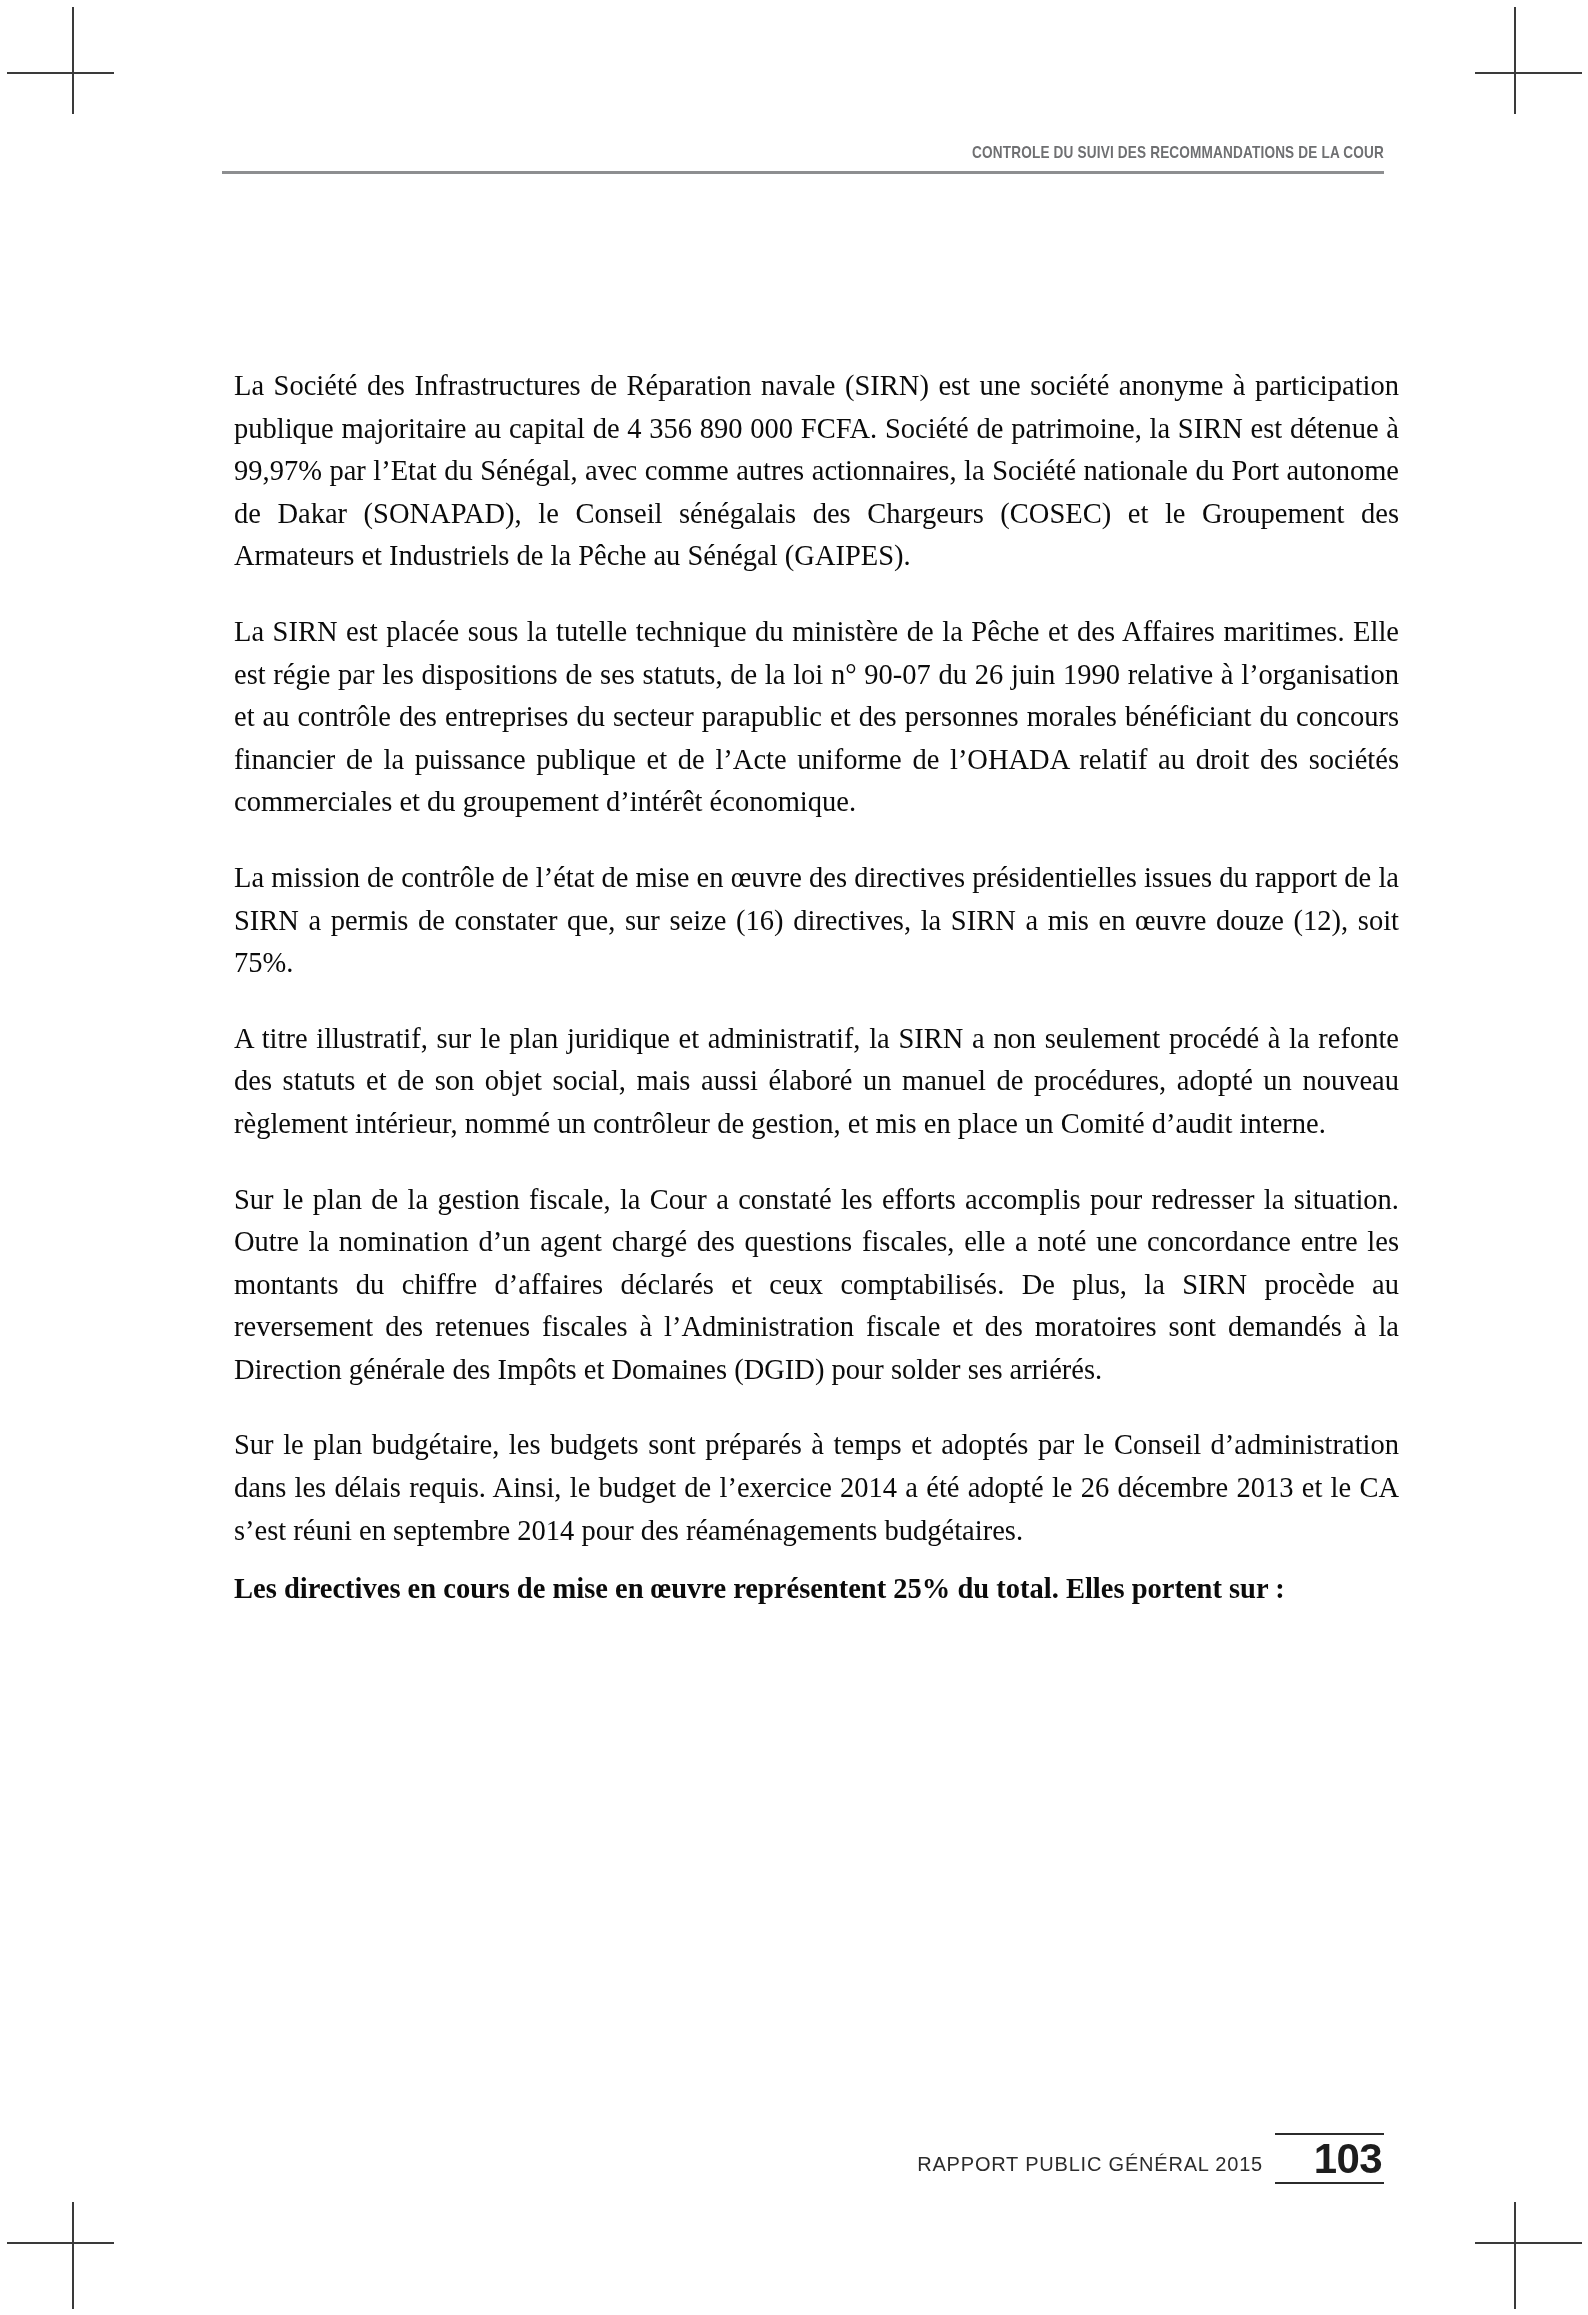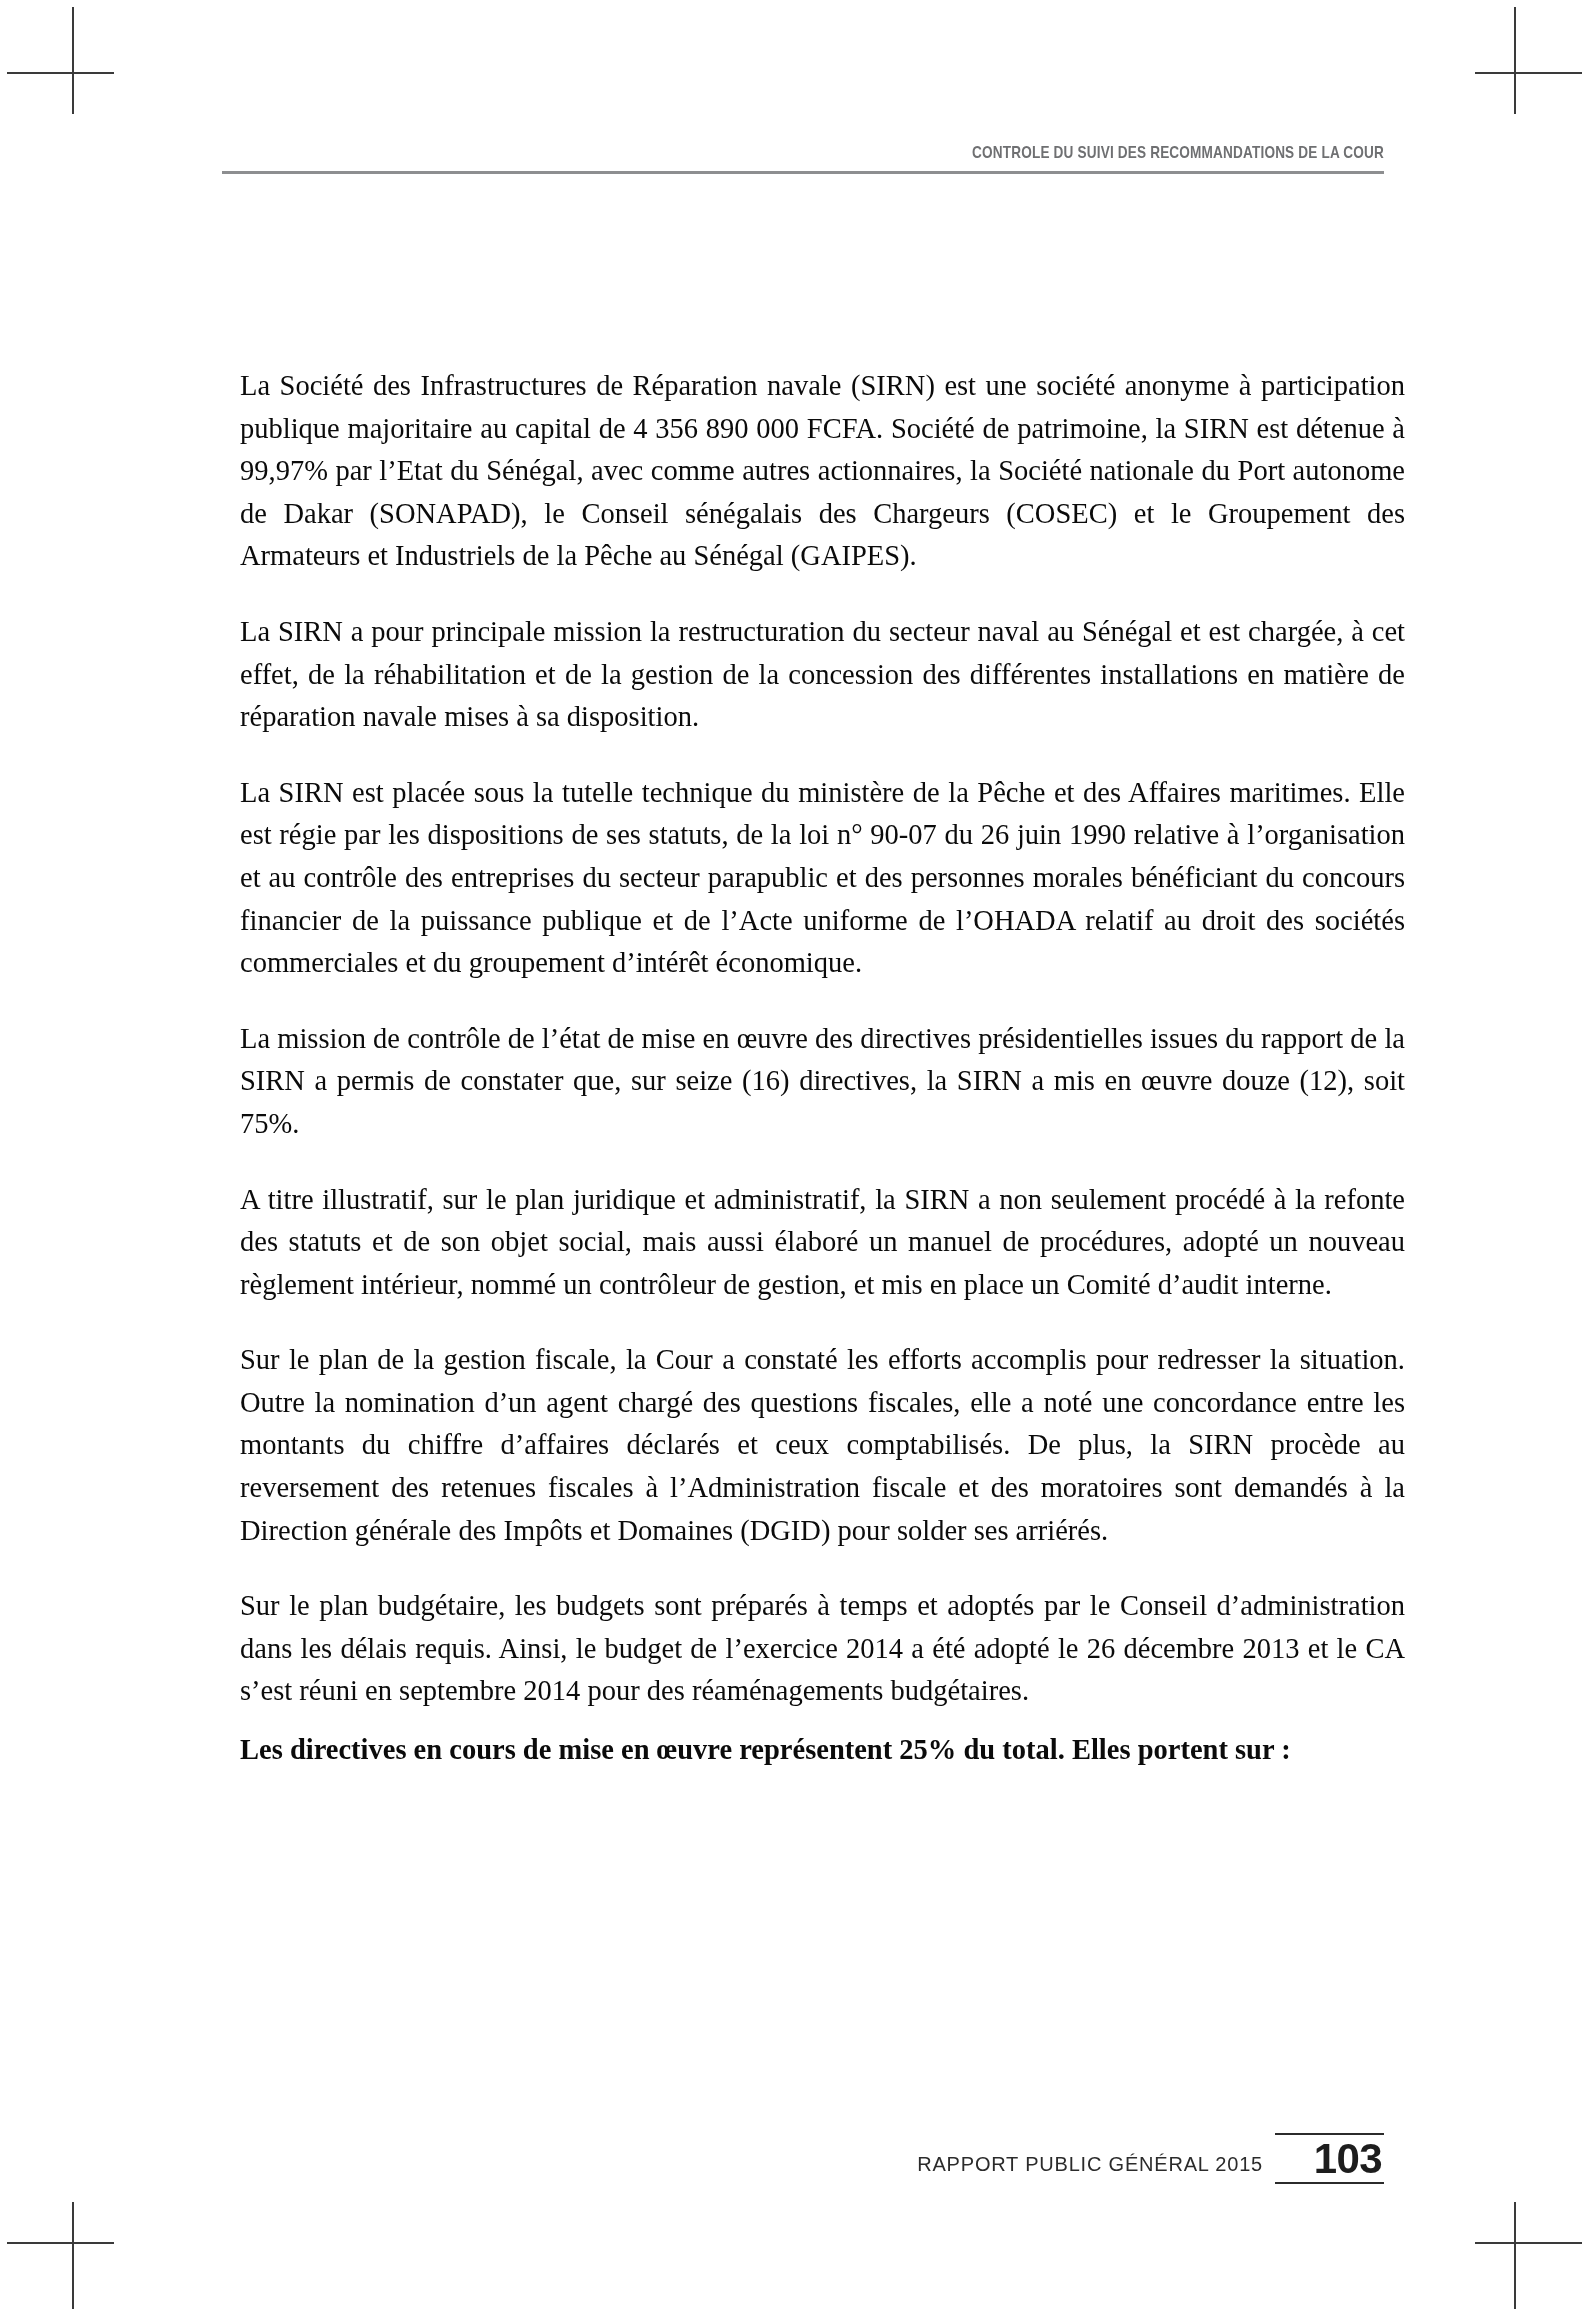--- a/index.html
+++ b/index.html
@@ -95,21 +95,21 @@
     white-space: pre;
   }
   .section-title .title-line-2 {
     display: block;
     margin-top: 4.5px;
   }
 
   
   .body {
     position: absolute;
-    left: 240px;
+    left: 234px;
     top: 365px;
     width: 1165px;
   }
   .body p {
     margin: 0 0 33px 0;
     font-size: 28.5px;
     line-height: 1.495;
     text-align: justify;
     text-justify: inter-word;
     hyphens: none;
@@ -174,21 +174,20 @@
   <div class="crop h crop-br-h"></div>
 
   <div class="running-head">
     <span class="running-head-text">CONTROLE DU SUIVI DES RECOMMANDATIONS DE LA COUR</span>
     <div class="running-head-rule"></div>
   </div>
 
 
   <div class="body">
     <p>La Société des Infrastructures de Réparation navale (SIRN) est une société anonyme à participation publique majoritaire au capital de 4 356 890 000 FCFA. Société de patrimoine, la SIRN est détenue à 99,97% par l’Etat du Sénégal, avec comme autres actionnaires, la Société nationale du Port autonome de Dakar (SONAPAD), le Conseil sénégalais des Chargeurs (COSEC) et le Groupement des Armateurs et Industriels de la Pêche au Sénégal (GAIPES).</p>
-    <p>La SIRN a pour principale mission la restructuration du secteur naval au Sénégal et est chargée, à cet effet, de la réhabilitation et de la gestion de la concession des différentes installations en matière de réparation navale mises à sa disposition.</p>
     <p>La SIRN est placée sous la tutelle technique du ministère de la Pêche et des Affaires maritimes. Elle est régie par les dispositions de ses statuts, de la loi n° 90-07 du 26 juin 1990 relative à l’organisation et au contrôle des entreprises du secteur parapublic et des personnes morales bénéficiant du concours financier de la puissance publique et de l’Acte uniforme de l’OHADA relatif au droit des sociétés commerciales et du groupement d’intérêt économique.</p>
     <p>La mission de contrôle de l’état de mise en œuvre des directives présidentielles issues du rapport de la SIRN a permis de constater que, sur seize (16) directives, la SIRN a mis en œuvre douze (12), soit 75%.</p>
     <p>A titre illustratif, sur le plan juridique et administratif, la SIRN a non seulement procédé à la refonte des statuts et de son objet social, mais aussi élaboré un manuel de procédures, adopté un nouveau règlement intérieur, nommé un contrôleur de gestion, et mis en place un Comité d’audit interne.</p>
     <p>Sur le plan de la gestion fiscale, la Cour a constaté les efforts accomplis pour redresser la situation. Outre la nomination d’un agent chargé des questions fiscales, elle a noté une concordance entre les montants du chiffre d’affaires déclarés et ceux comptabilisés. De plus, la SIRN procède au reversement des retenues fiscales à l’Administration fiscale et des moratoires sont demandés à la Direction générale des Impôts et Domaines (DGID) pour solder ses arriérés.</p>
     <p class="tight">Sur le plan budgétaire, les budgets sont préparés à temps et adoptés par le Conseil d’administration dans les délais requis. Ainsi, le budget de l’exercice 2014 a été adopté le 26 décembre 2013 et le CA s’est réuni en septembre 2014 pour des réaménagements budgétaires.</p>
     <p class="strong">Les directives en cours de mise en œuvre représentent 25% du total. Elles portent sur :</p>
   </div>
 
   <div class="footer">
     <span class="footer-label">RAPPORT PUBLIC GÉNÉRAL 2015</span>

